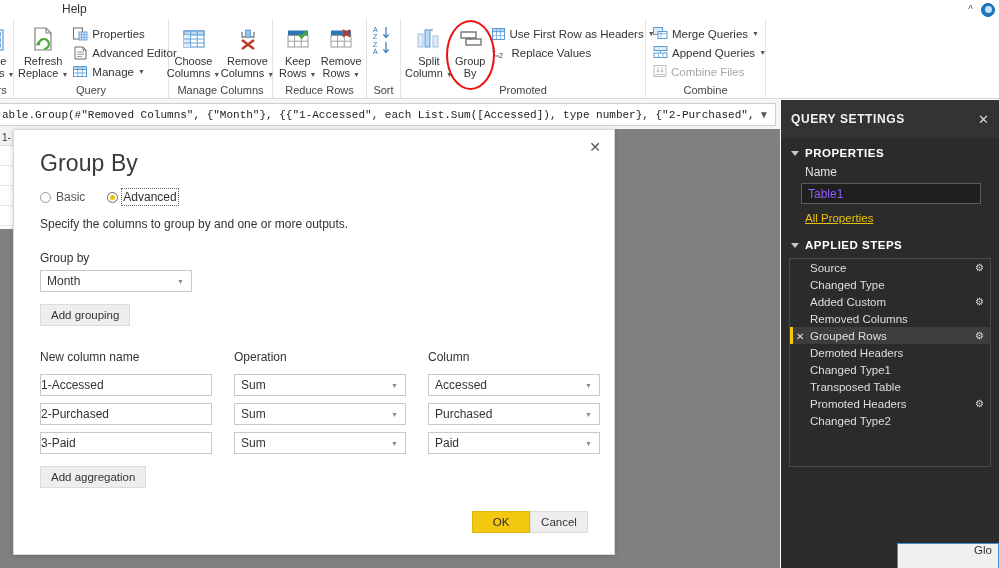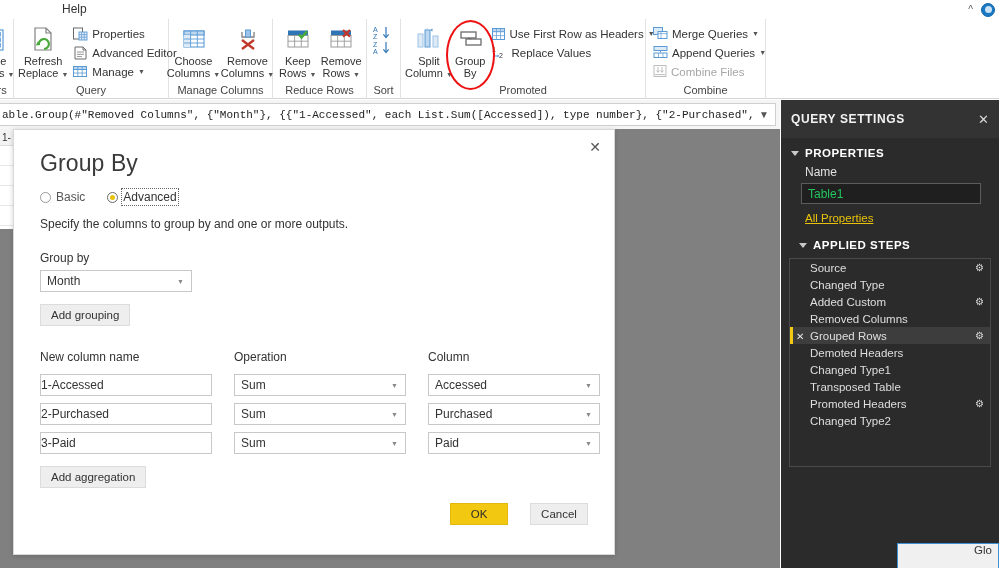--- a/index.html
+++ b/index.html
@@ -186,23 +186,23 @@
   }
 
   .agg-grid {
     display: grid;
     grid-template-columns: 172px 22px 172px 22px 172px;
     row-gap: 7px;
   }
   .agg-hdr { font-size: 12px; color: #333; padding-bottom: 3px; }
 
   .modal-footer {
-    position: absolute; left: 0; bottom: 12px; width: 100%;
+    position: absolute; left: 0; bottom: 4px; width: 100%;
     height: 56px; display: flex; align-items: center;
-    justify-content: flex-end; gap: 22px; padding-right: 26px;
+    justify-content: flex-end; gap: 0; padding-right: 26px;
   }
   .btn-ok {
     width: 58px; height: 22px; background: #f2c811; border: 1px solid #e1b90e;
     font-size: 11.5px; color: #2b2b2b;
     display: flex; align-items: center; justify-content: center;
   }
   .btn-cancel {
     width: 58px; height: 22px; background: #eeeeee; border: 1px solid #dcdcdc;
     font-size: 11.5px; color: #333;
     display: flex; align-items: center; justify-content: center;
@@ -232,21 +232,21 @@
     border-left: 4px solid transparent; border-right: 4px solid transparent;
     border-top: 5px solid #c9c9c9;
   }
   .qs-section .sl {
     color: #ffffff; font-size: 11.5px; font-weight: bold; letter-spacing: 0.5px;
   }
   .qs-body { padding: 0 18px; }
   .qs-sublabel { color: #e2e2e2; font-size: 12px; margin: 2px 0 4px 6px; }
   .qs-input {
     height: 21px; background: #1f1f1f; border: 1px solid #5c5c5c;
-    color: #22c55e; font-size: 12px;
+    color: #8b5cf6; font-size: 12px;
     display: flex; align-items: center; padding-left: 6px;
     margin-left: 2px;
   }
   .qs-link {
     color: #e8c20a; font-size: 11.5px; text-decoration: underline;
     margin: 8px 0 0 6px; display: inline-block;
   }
   .steps-box {
     margin: 3px 8px 0 8px; border: 1px solid #4a4a4a;
     background: #2b2b2b; height: 209px; overflow: hidden;
@@ -707,21 +707,21 @@
       <span class="sl">PROPERTIES</span>
     </div>
     <div class="qs-body">
       <div class="qs-sublabel">Name</div>
       <div class="qs-input">
         <span>Table1</span>
       </div>
       <a class="qs-link">All Properties</a>
     </div>
 
-    <div class="qs-section" style="padding-top:14px;margin-left:8px;">
+    <div class="qs-section" style="padding-top:14px;">
       <span class="tri"></span>
       <span class="sl">APPLIED STEPS</span>
     </div>
 
     <div class="steps-box">
       <div class="step">
         <span class="sname">Source</span>
         <span class="gear">⚙</span>
       </div>
       <div class="step">

